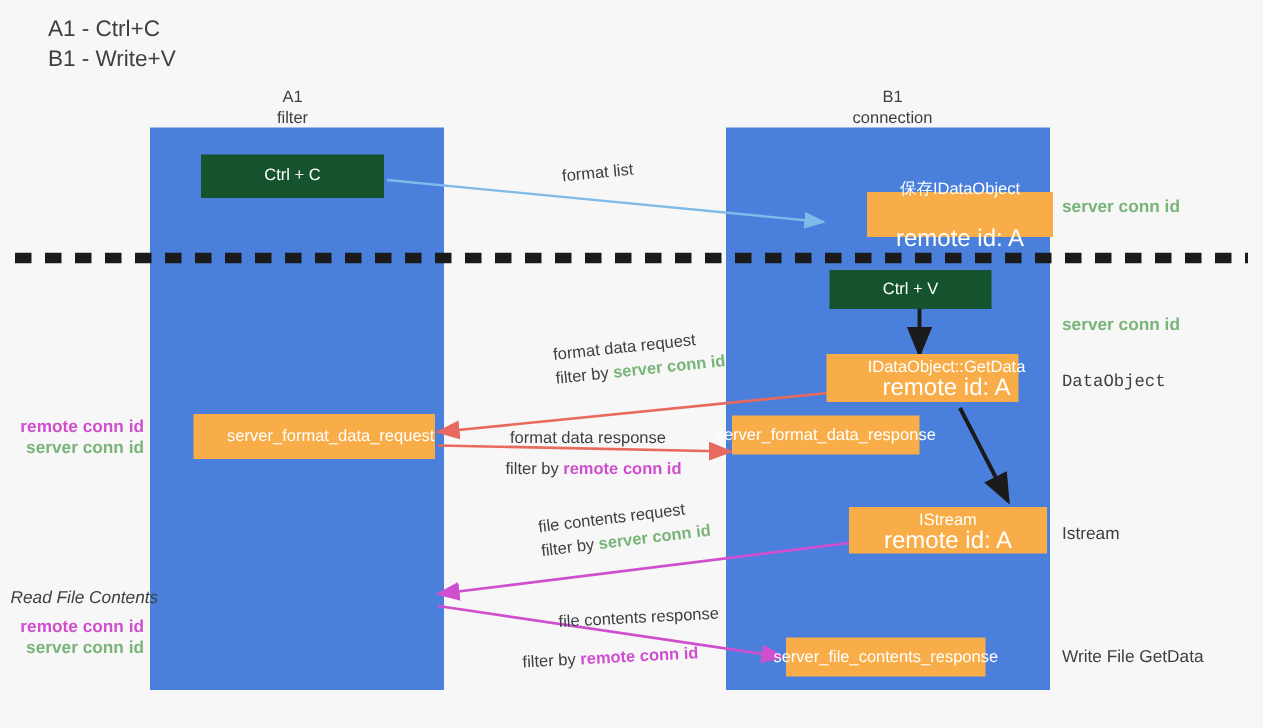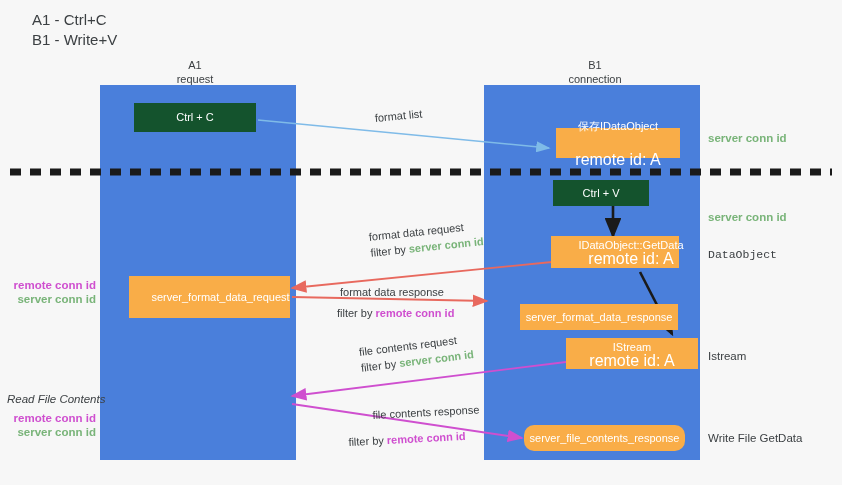--- a/index.html
+++ b/index.html
@@ -103,21 +103,21 @@
 
 <div id="canvas">
 
   <div class="title-block">
     <div>A1 - Ctrl+C</div>
     <div>B1 - Write+V</div>
   </div>
 
   <div class="lane-header" style="left:130px; top:58px; width:130px;">
     <div>A1</div>
-    <div>request</div>
+    <div>filter</div>
   </div>
   <div class="lane-header" style="left:530px; top:58px; width:130px;">
     <div>B1</div>
     <div>connection</div>
   </div>
 
   <div class="lane" style="left:100px; top:85px; width:196px; height:375px;"></div>
   <div class="lane" style="left:484px; top:85px; width:216px; height:375px;"></div>
 
   <svg class="overlay" viewBox="0 0 842 485">
@@ -150,49 +150,49 @@
 
     <line x1="566" y1="362" x2="292" y2="396" stroke="#cf4fcf" stroke-width="1.8" marker-end="url(#ah-mag)"></line>
 
     <line x1="292" y1="404" x2="522" y2="438" stroke="#cf4fcf" stroke-width="1.8" marker-end="url(#ah-mag)"></line>
   </svg>
 
   <div class="box green" style="left:134px; top:103px; width:122px; height:29px;">
     <span>Ctrl + C</span>
   </div>
 
-  <div class="box orange" style="left:129px; top:276px; width:161px; height:42px;padding-left:22px;">
+  <div class="box orange" style="left:129px; top:276px; width:161px; height:30px;padding-left:22px;">
     <span>server_format_data_request</span>
   </div>
 
 
-  <div class="box orange" style="left:556px; top:128px; width:124px; height:30px;gap:20px;">
+  <div class="box orange" style="left:578px; top:128px; width:124px; height:30px;gap:20px;">
     <span>保存IDataObject</span>
     <span class="l2">remote id: A</span>
   </div>
 
-  <div class="box green" style="left:553px; top:180px; width:96px; height:26px;">
+  <div class="box green" style="left:553px; top:180px; width:108px; height:26px;">
     <span>Ctrl + V</span>
   </div>
 
   <div class="box orange" style="left:551px; top:236px; width:128px; height:32px;padding-left:32px;">
     <span>IDataObject::GetData</span>
     <span class="l2">remote id: A</span>
   </div>
 
   <div class="box orange" style="left:566px; top:338px; width:132px; height:31px;">
     <span>IStream</span>
     <span class="l2">remote id: A</span>
   </div>
 
-  <div class="box orange" style="left:488px; top:304px; width:158px; height:26px;margin-left:32px;">
+  <div class="box orange" style="left:488px; top:277px; width:125px; height:26px;">
     <span>server_format_data_response</span>
   </div>
 
-  <div class="box orange" style="left:524px; top:425px; width:161px; height:26px;border-radius:10px;">
+  <div class="box orange" style="left:524px; top:425px; width:133px; height:26px;">
     <span>server_file_contents_response</span>
   </div>
 
   <div class="side-label green-txt" style="left:708px; top:131px;">server conn id</div>
 
   <div class="side-label green-txt" style="left:708px; top:210px;">server conn id</div>
 
   <div class="side-label" style="left:708px; top:248px;font-family:Liberation Mono, monospace;">DataObject</div>
 
   <div class="side-label" style="left:708px; top:349px;">Istream</div>

